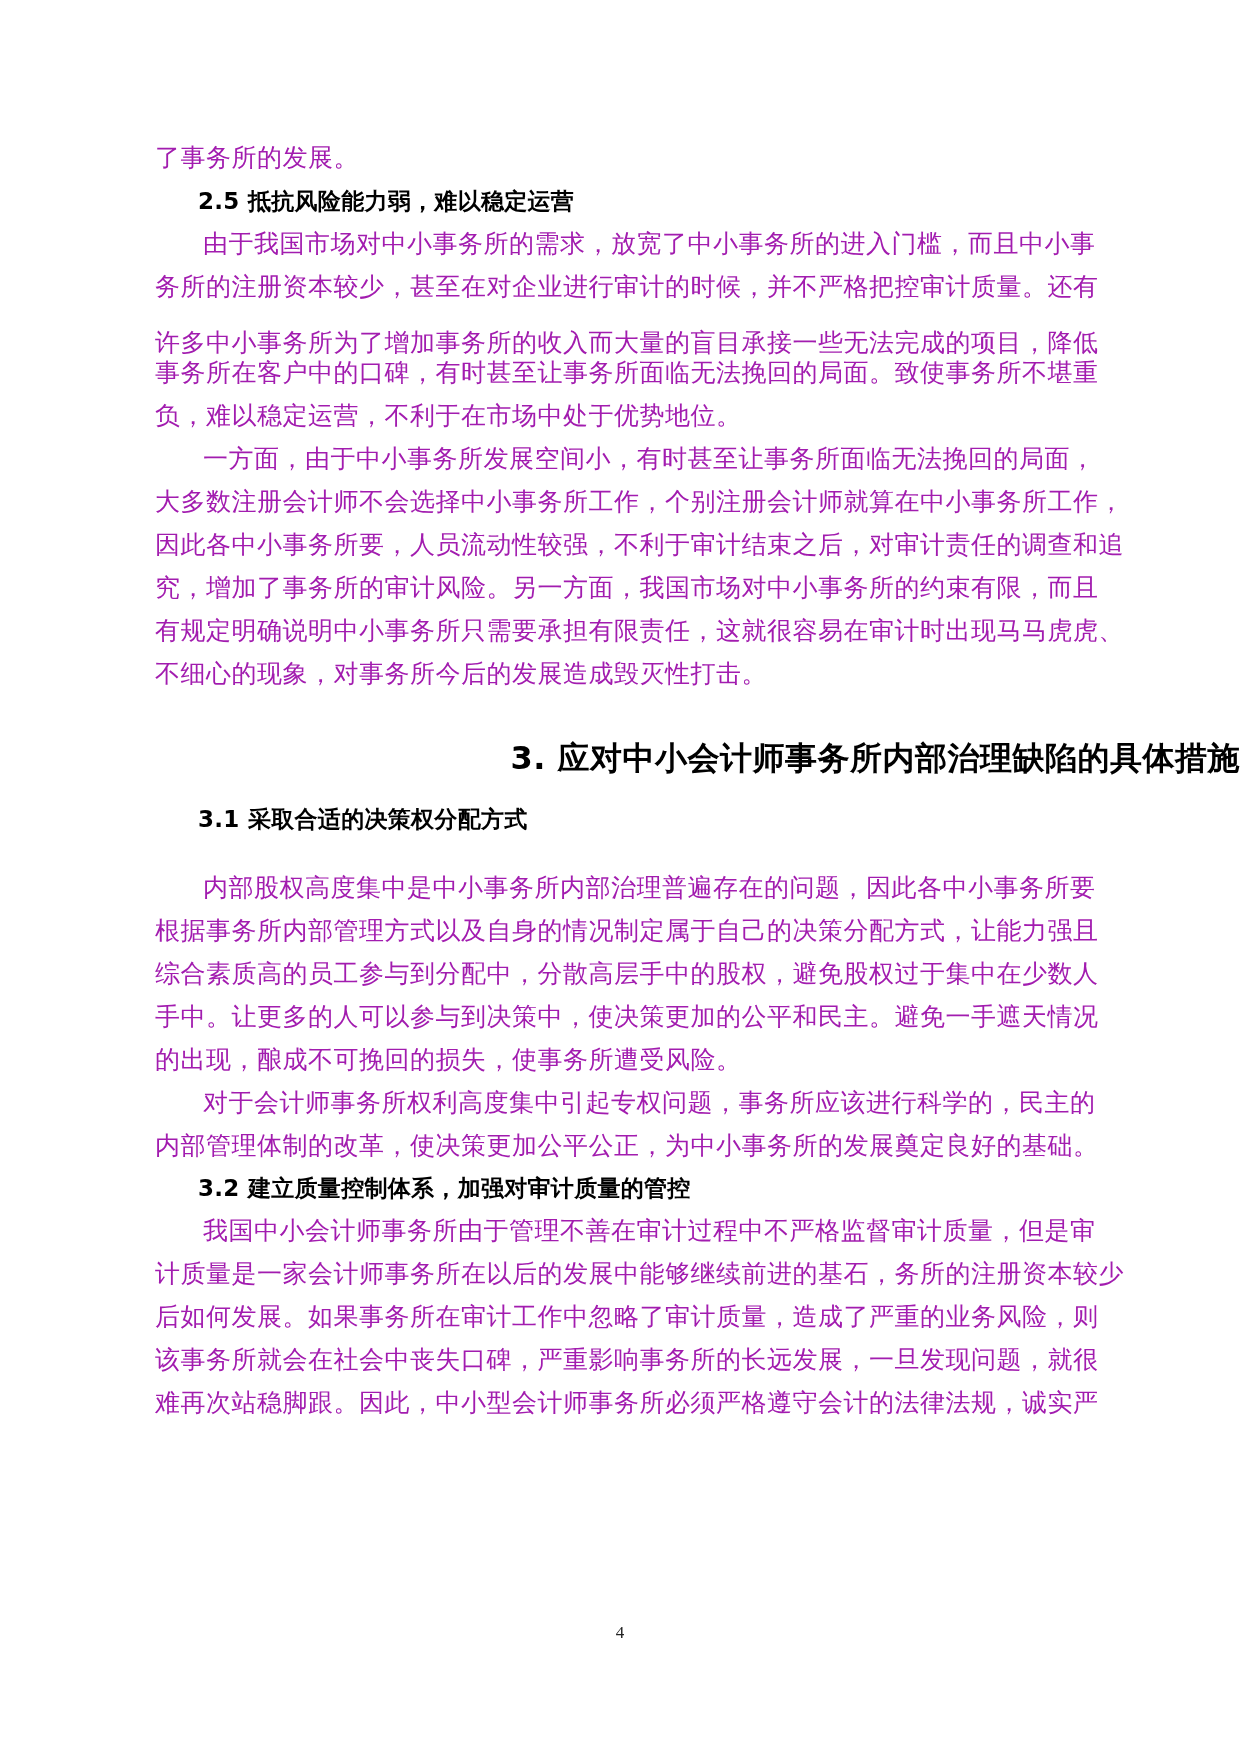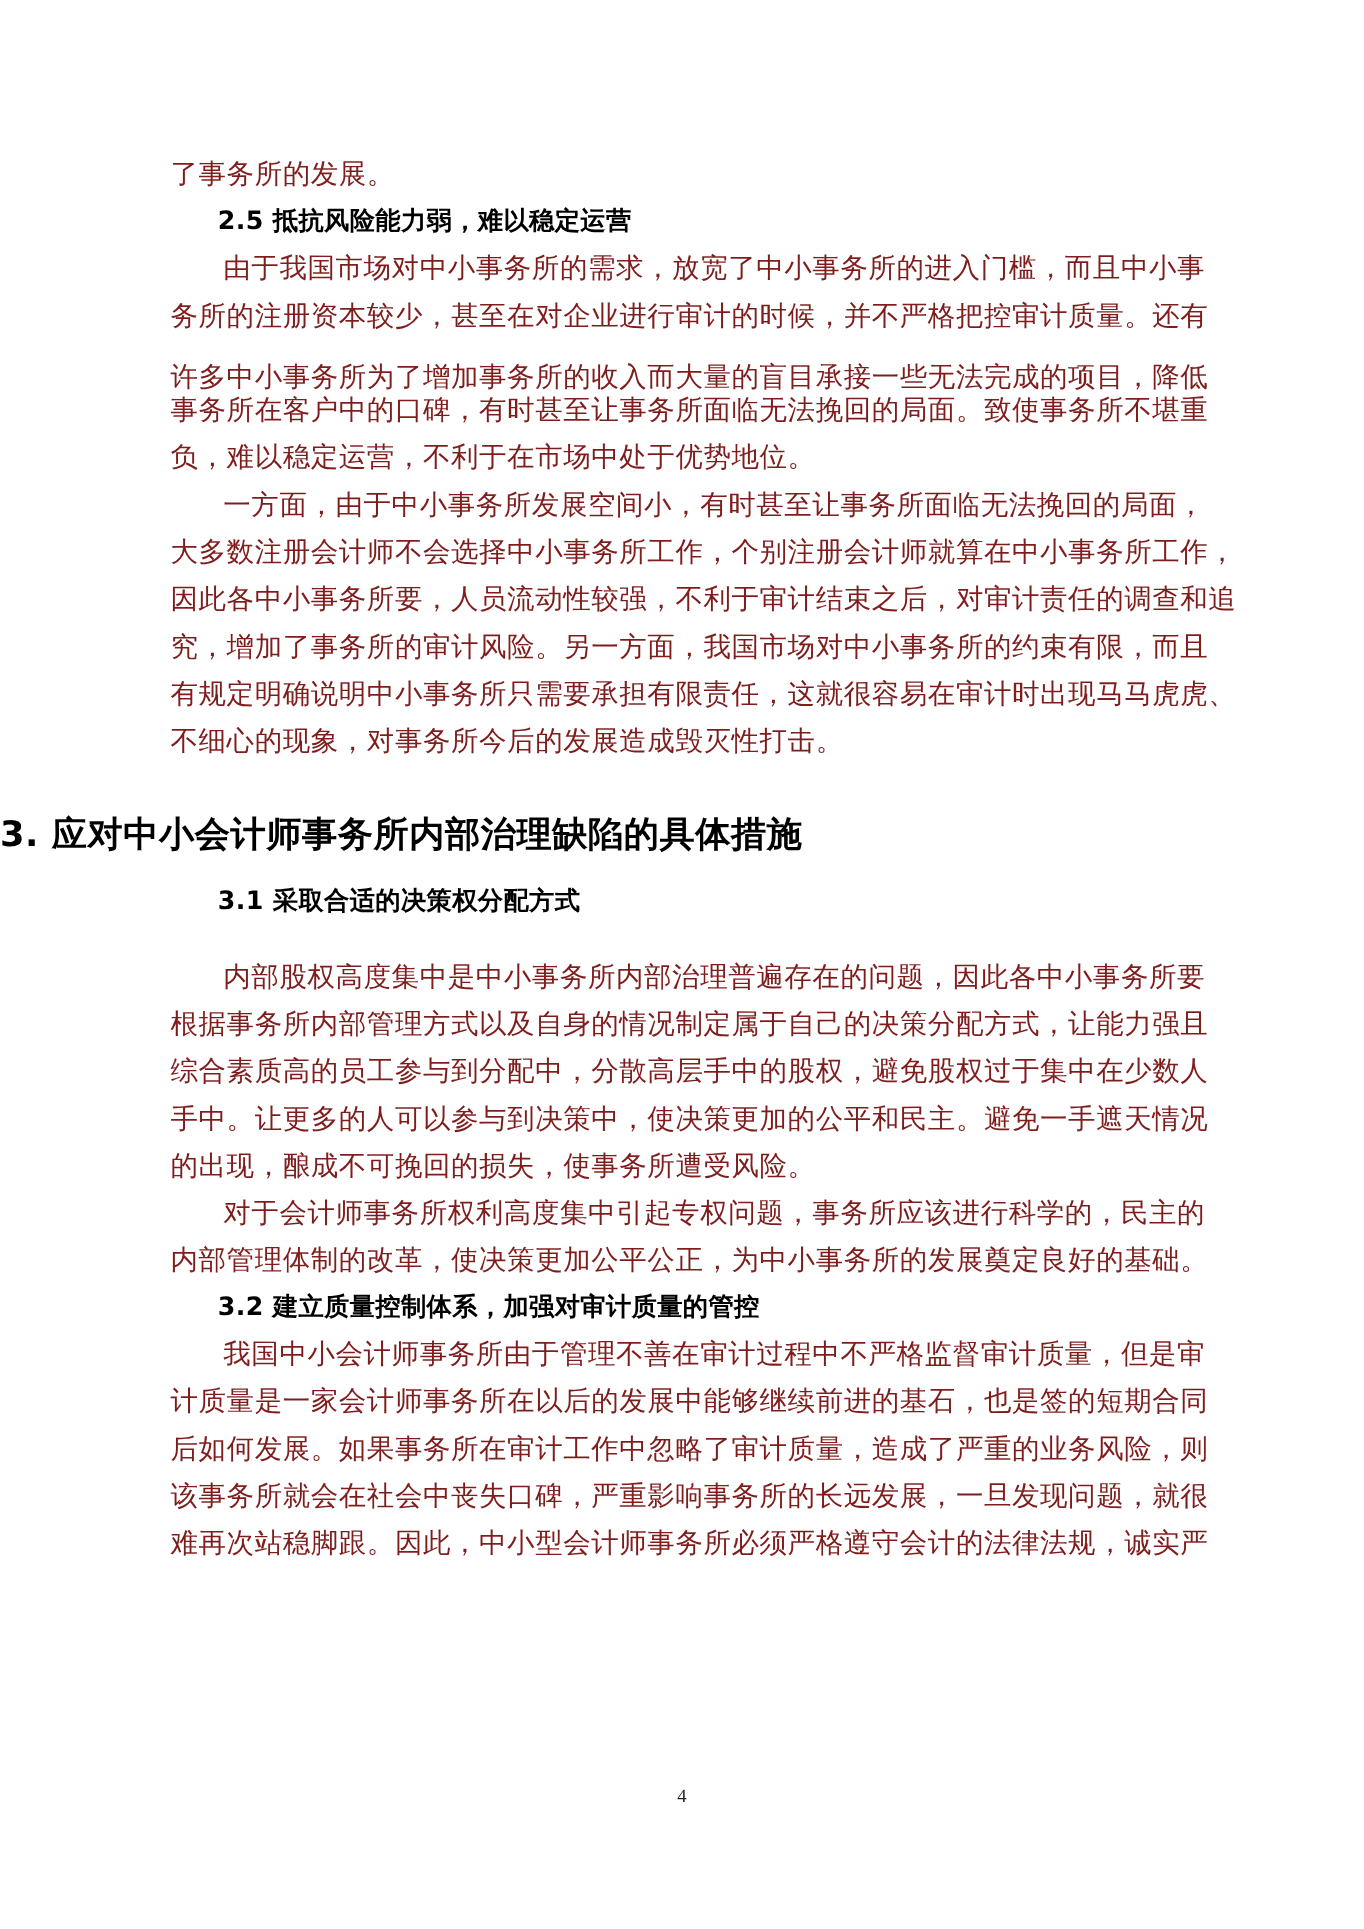--- a/index.html
+++ b/index.html
@@ -22,21 +22,21 @@
       height: 1754px;
     }
     .line {
       position: absolute;
       left: 155px;
       width: 930px;
       font-size: 25px;
       line-height: 30px;
       white-space: nowrap;
       letter-spacing: 0.5px;
-      color: #7f1d1d;
+      color: #a21caf;
     }
     .line.just {
       text-align: justify;
       text-align-last: justify;
     }
     .line.indent {
       left: 203px;
       width: 882px;
     }
     .sub-heading {
@@ -46,21 +46,21 @@
       line-height: 30px;
       font-weight: bold;
       white-space: nowrap;
       color: #000;
       letter-spacing: 0.3px;
     }
     .main-heading {
       position: absolute;
       left: 0;
       width: 1240px;
-      text-align: left;
+      text-align: right;
       font-size: 32px;
       line-height: 40px;
       font-weight: bold;
       white-space: nowrap;
       color: #000;
       letter-spacing: 0.5px;
     }
     .page-number {
       position: absolute;
       left: 0;
@@ -113,21 +113,21 @@
 
   <div>
     <div class="line indent just" style="top:1088px;">对于会计师事务所权利高度集中引起专权问题，事务所应该进行科学的，民主的</div>
     <div class="line" style="top:1131px;">内部管理体制的改革，使决策更加公平公正，为中小事务所的发展奠定良好的基础。</div>
   </div>
 
   <div class="sub-heading" style="top:1173px;">3.2 建立质量控制体系，加强对审计质量的管控</div>
 
   <div>
     <div class="line indent just" style="top:1216px;">我国中小会计师事务所由于管理不善在审计过程中不严格监督审计质量，但是审</div>
-    <div class="line just" style="top:1259px;">计质量是一家会计师事务所在以后的发展中能够继续前进的基石，也是签的短期合同</div>
+    <div class="line just" style="top:1259px;">计质量是一家会计师事务所在以后的发展中能够继续前进的基石，务所的注册资本较少</div>
     <div class="line just" style="top:1302px;">后如何发展。如果事务所在审计工作中忽略了审计质量，造成了严重的业务风险，则</div>
     <div class="line just" style="top:1345px;">该事务所就会在社会中丧失口碑，严重影响事务所的长远发展，一旦发现问题，就很</div>
     <div class="line just" style="top:1388px;">难再次站稳脚跟。因此，中小型会计师事务所必须严格遵守会计的法律法规，诚实严</div>
   </div>
 
   <div class="page-number">4</div>
 
 </div>
 
 </body></html>

